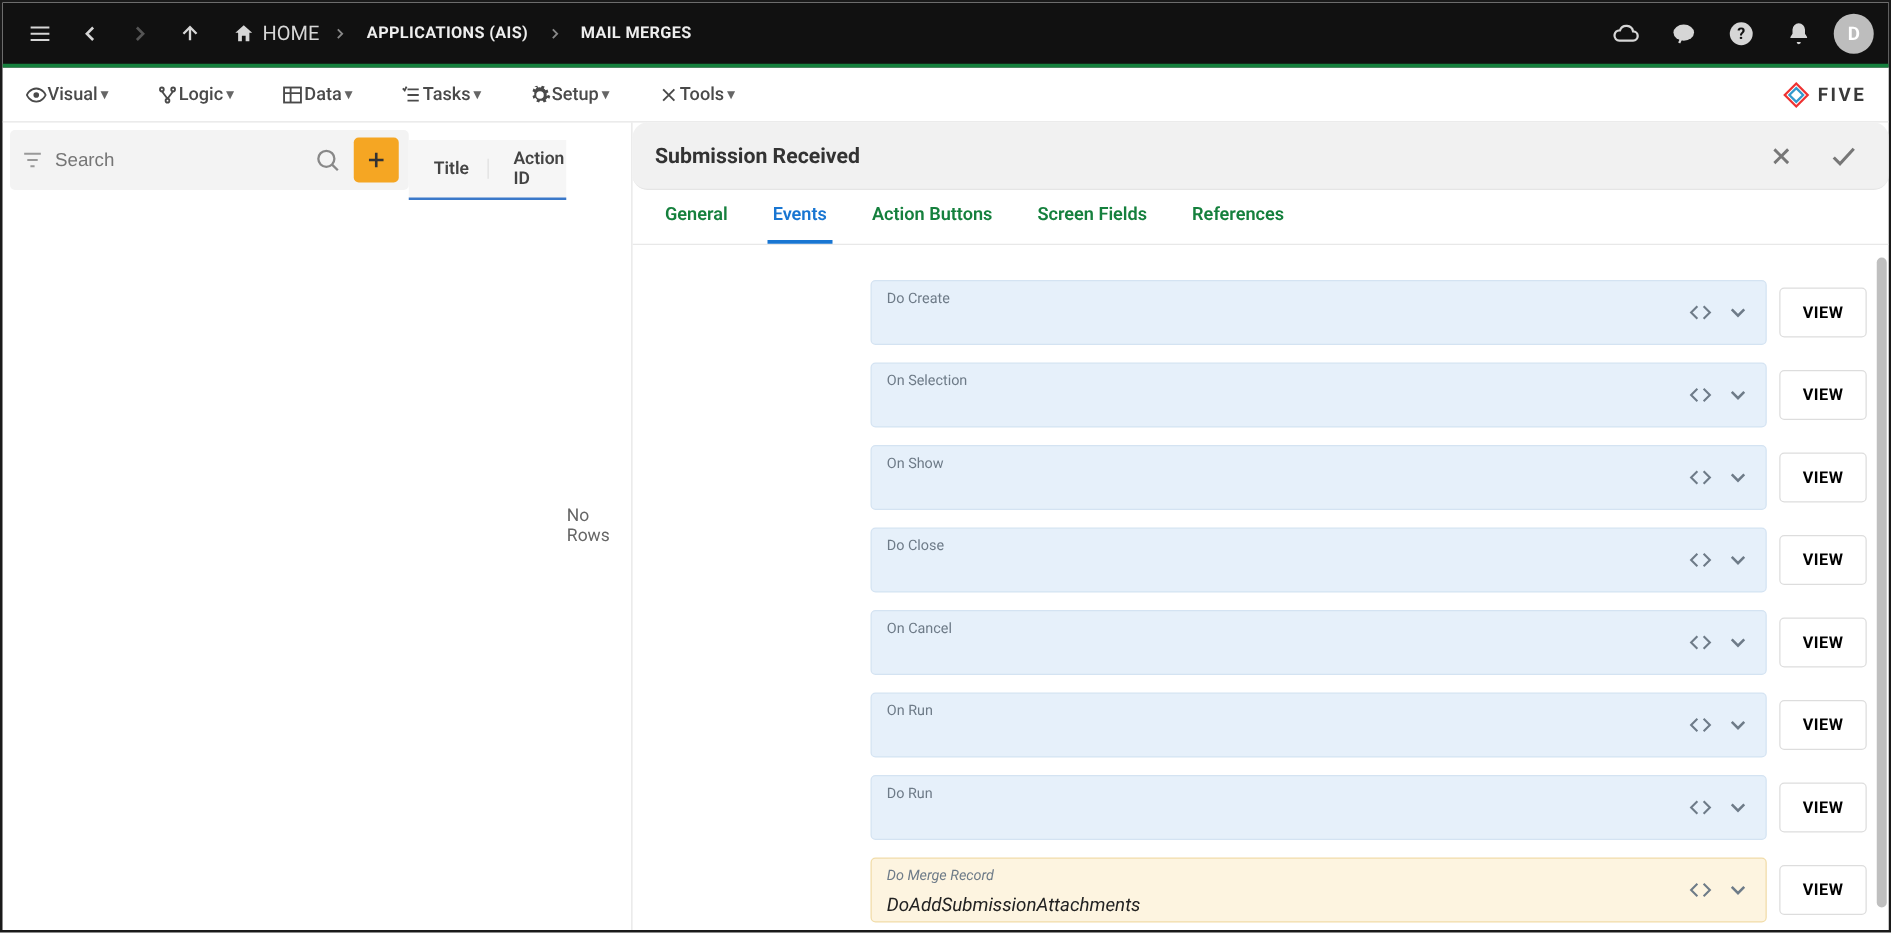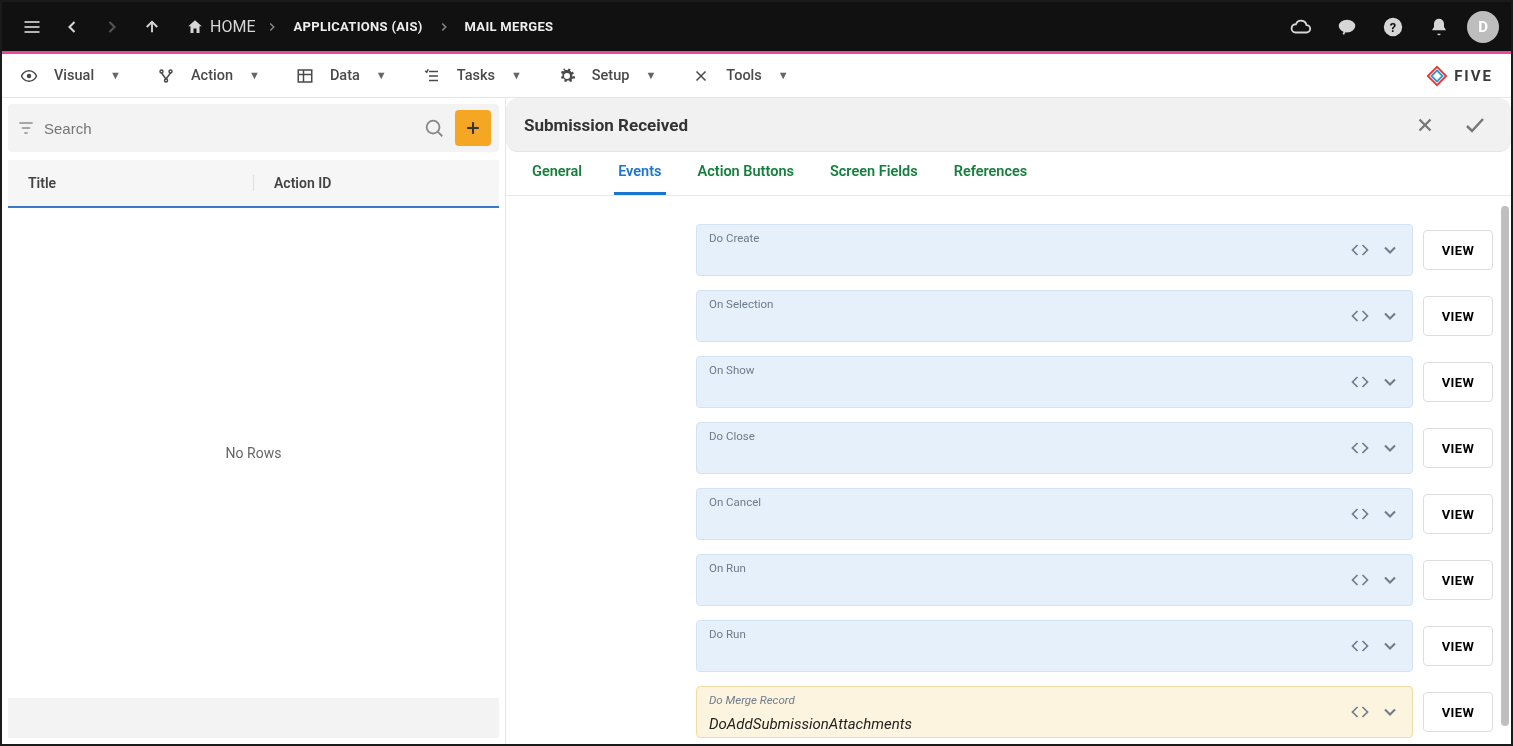--- a/index.html
+++ b/index.html
@@ -12,21 +12,21 @@
     border: 2px solid #1a1a1a;
   }
   
   .topbar {
     height: 52px;
     background: #111;
     display: flex;
     align-items: center;
     padding: 0 12px;
     color: #fff;
-    border-bottom: 3px solid #ec4899;
+    border-bottom: 3px solid #15803d;
   }
   .topbar-left { display: flex; align-items:center; gap: 4px; }
   .icon-btn {
     width: 36px; height: 36px;
     display: flex; align-items: center; justify-content: center;
     color: #d6d6d6; cursor: pointer; border-radius: 4px;
   }
   .icon-btn.disabled { color: #555; }
   .breadcrumb { display: flex; align-items: center; gap: 6px; margin-left: 8px;}
   .crumb { font-size: 13px; font-weight: 700; color: #eee; padding: 6px 8px; cursor:pointer; letter-spacing:0.3px;}
@@ -39,34 +39,34 @@
   }
   
   .menubar {
     height: 44px;
     display:flex; align-items:center;
     padding: 0 18px;
     border-bottom: 1px solid #e5e5e5;
     gap: 36px;
   }
   .menu-item {
-    display:flex; align-items:center; gap:16px;
+    display:flex; align-items:center; gap:0;
     color:#4a4a4a; font-size:14.5px; font-weight:500; cursor:pointer;
   }
   .menu-item .caret { color:#666; font-size:11px;}
   .brand {
     margin-left:auto; display:flex; align-items:center; gap:6px;
     color:#3a3a3a;
   }
   
   .main { display:flex; height: calc(746px - 52px - 44px - 4px); }
   .left-panel {
     width: 504px;
     border-right: 1px solid #e5e5e5;
-    display:flex; flex-direction:column;
+    display:flex; flex-direction:row;
     padding: 6px;
   }
   .search-row {
     background:#f3f3f3;
     display:flex; align-items:center;
     padding: 0 8px;
     height:48px;
     border-radius:4px;
   }
   .search-row input {
@@ -245,21 +245,21 @@
     <span>Visual</span>
       <span class="caret">▼</span>
   </div>
   <div class="menu-item">
     <svg width="18" height="18" viewBox="0 0 24 24" fill="none" stroke="currentColor" stroke-width="2">
         <circle cx="6" cy="6" r="2"></circle>
         <circle cx="18" cy="6" r="2"></circle>
         <circle cx="12" cy="18" r="2"></circle>
         <path d="M6 8l6 8M18 8l-6 8"></path>
       </svg>
-    <span>Action</span>
+    <span>Logic</span>
       <span class="caret">▼</span>
   </div>
   <div class="menu-item">
     <svg width="18" height="18" viewBox="0 0 24 24" fill="none" stroke="currentColor" stroke-width="2">
         <rect x="3" y="4" width="18" height="16"></rect>
         <line x1="3" y1="10" x2="21" y2="10"></line>
         <line x1="10" y1="4" x2="10" y2="20"></line>
       </svg>
     <span>Data</span>
       <span class="caret">▼</span>

